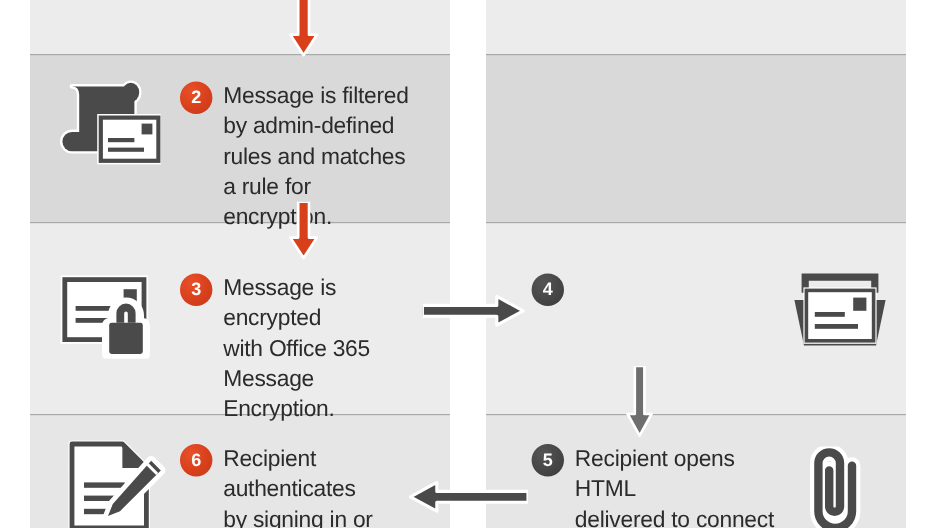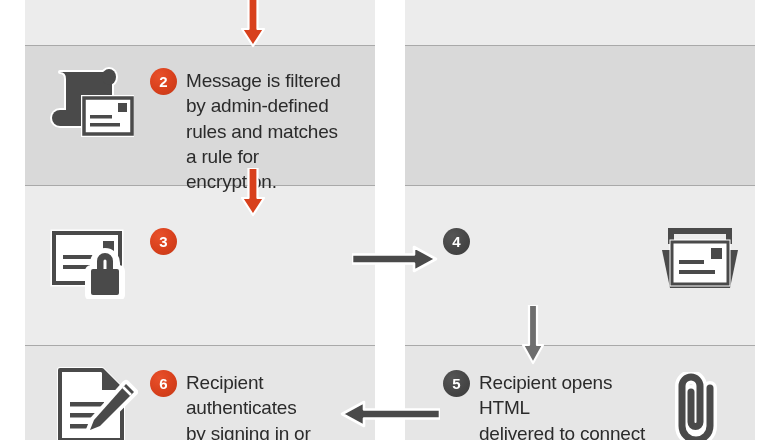--- a/index.html
+++ b/index.html
@@ -183,20 +183,23 @@
         <path d="M44,36 a11,11 0 0 1 22,0 L66,46 L58,46 L58,36 a3,3 0 0 0 -6,0 L52,46 L44,46 Z" fill="#ffffff" stroke="#ffffff" stroke-width="8" stroke-linejoin="round"></path>
         <rect x="39" y="42" width="32" height="28" rx="2" fill="#ffffff" stroke="#ffffff" stroke-width="8"></rect>
         <path d="M47,42 L47,34 a8,8 0 0 1 16,0 L63,42 L56.5,42 L56.5,34 a1.5,1.5 0 0 0 -3,0 L53.5,42 Z" fill="#4a4a4a"></path>
         <rect x="41" y="42" width="28" height="26" rx="2" fill="#4a4a4a"></rect>
       </g>
     </svg>
   </div>
 
   <div class="step" style="left:150px; top:228px; width:200px;">
     <div class="badge red">3</div>
+    <div class="step-text">Message is encrypted
+with Office 365
+Message Encryption.</div>
   </div>
 
   <div class="arrow" style="left:352px; top:245px;">
     <svg width="86" height="28" viewBox="0 0 86 28" aria-hidden="true">
       <path d="M0,9.5 L62,9.5 L62,2 L84,14 L62,26 L62,18.5 L0,18.5 Z" fill="#4a4a4a" stroke="#ffffff" stroke-width="2.6" stroke-linejoin="round"></path>
     </svg>
   </div>
 
   <div class="step" style="left:443px; top:228px; width:200px;">
     <div class="badge gray">4</div>

